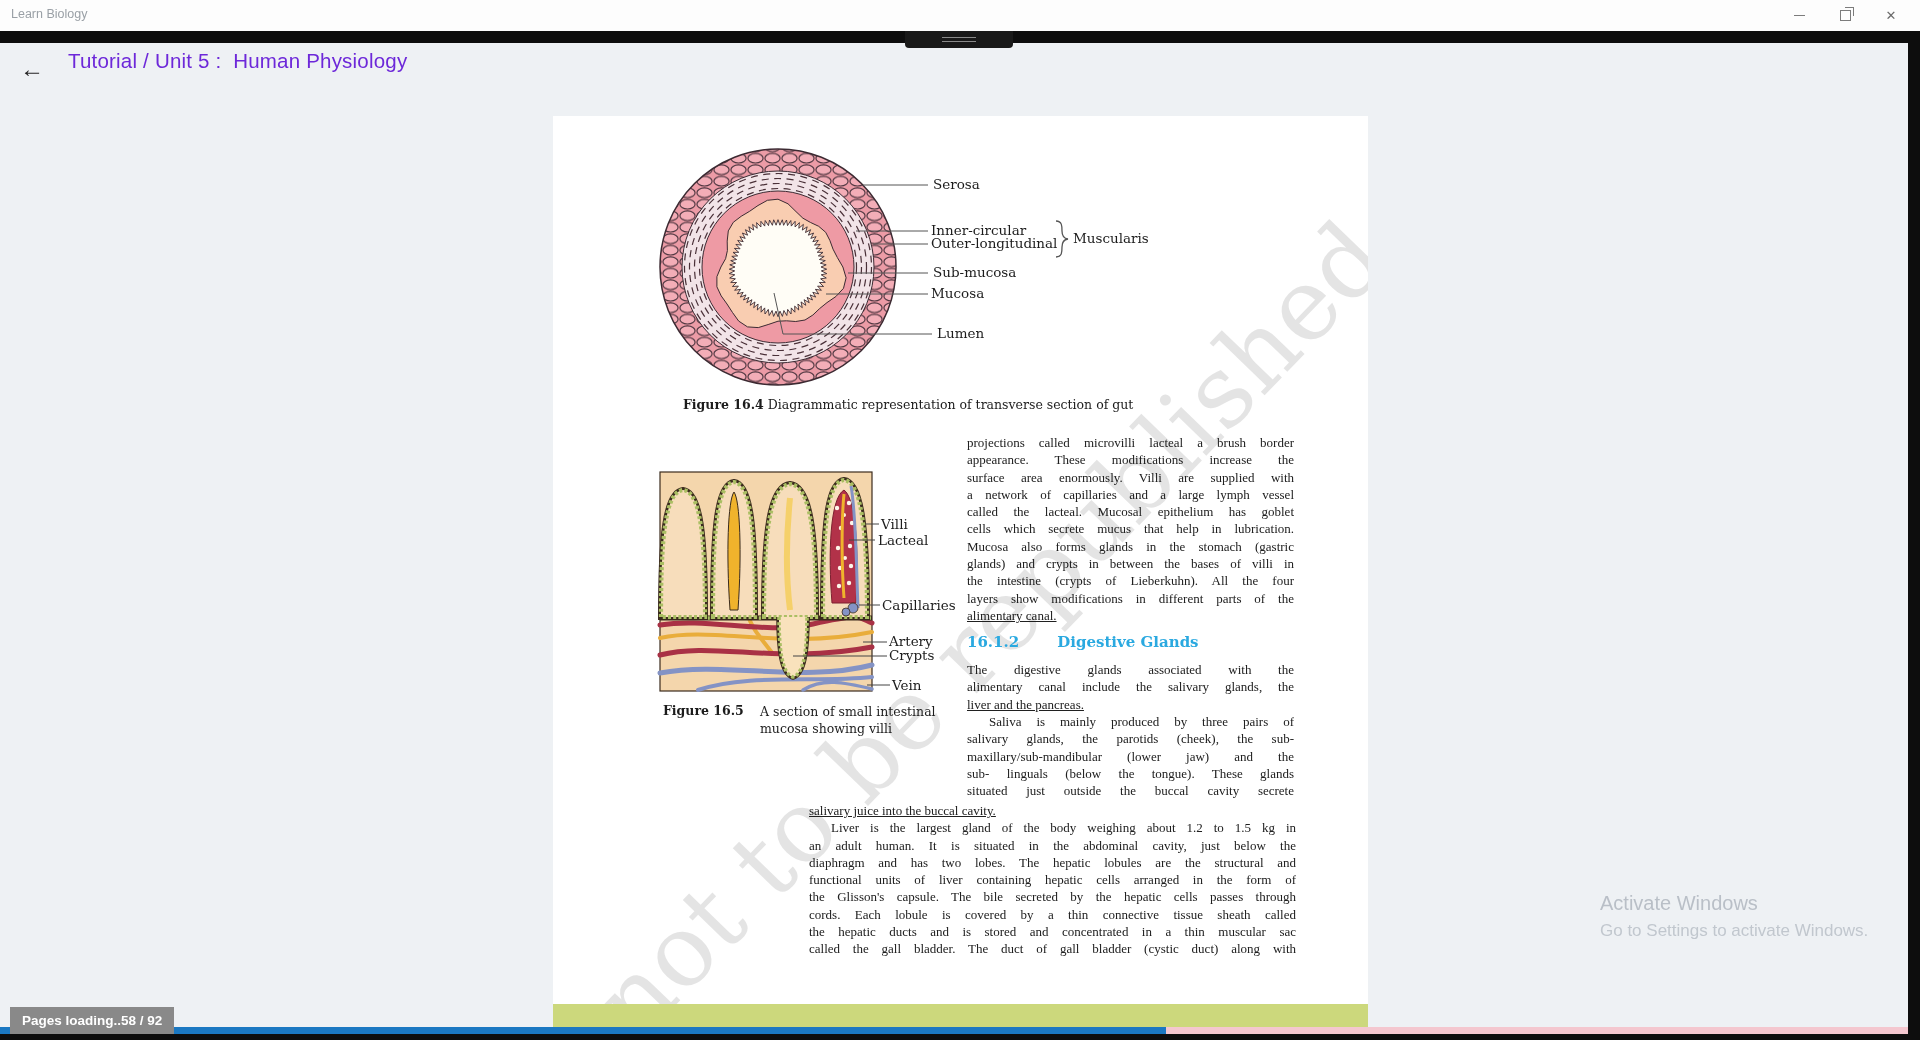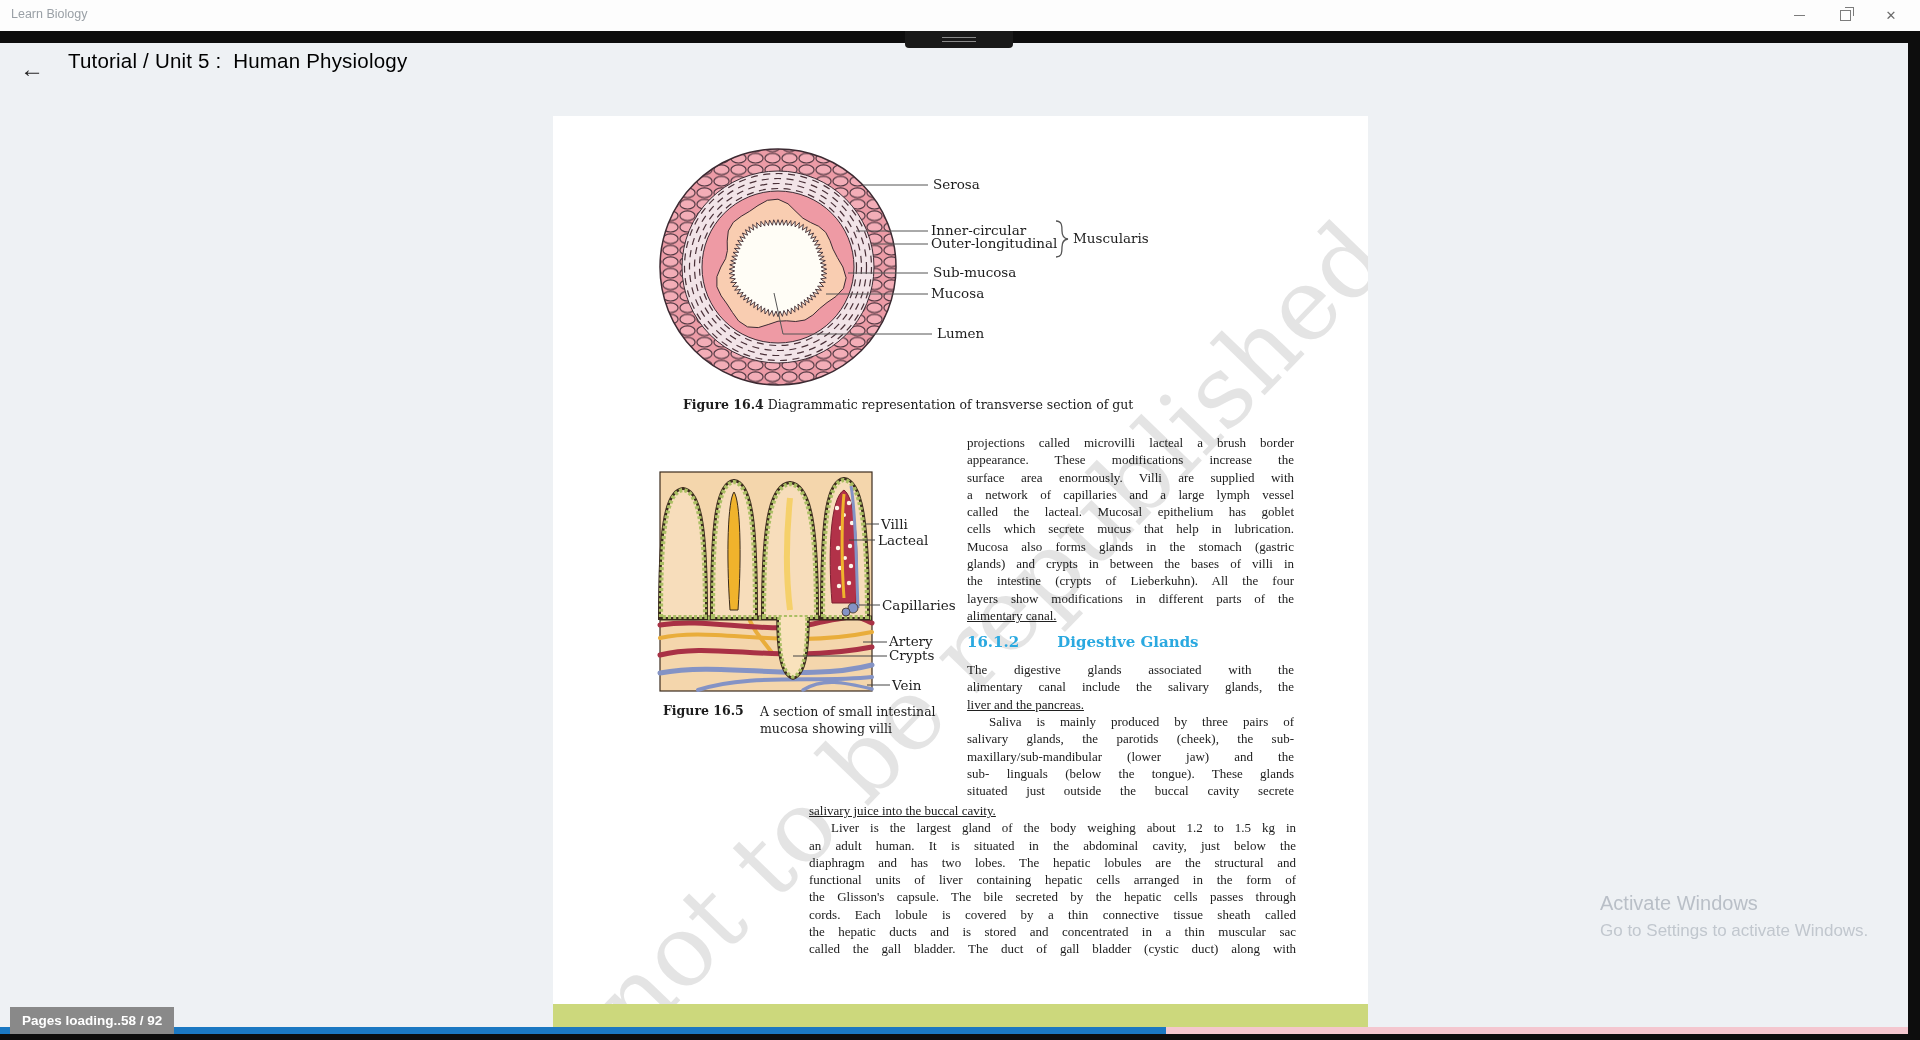--- a/index.html
+++ b/index.html
@@ -22,21 +22,21 @@
   .chrome-right{position:absolute;left:1908px;top:31px;width:12px;height:1009px;background:#0d0d0d;z-index:8;}
   .chrome-bottom{position:absolute;left:0;top:1034px;width:1920px;height:6px;background:#0d0d0d;z-index:8;}
   .tab-handle{position:absolute;left:905px;top:31px;width:108px;height:17px;background:#191919;
     border-radius:0 0 4px 4px;z-index:9;}
   .tab-grip{position:absolute;left:37px;width:34px;height:1px;background:#8a8a8a;}
 
   
   .header-bar{position:absolute;left:0;top:43px;width:1908px;height:55px;}
   .back-btn{position:absolute;left:14px;top:8px;width:36px;height:36px;display:flex;align-items:center;
     justify-content:center;font-size:24px;color:#1f1f1f;cursor:pointer;}
-  .page-title{position:absolute;left:68px;top:6px;font-size:20.5px;color:#000000;letter-spacing:.2px;}
+  .page-title{position:absolute;left:68px;top:6px;font-size:20.5px;color:#6d28d9;letter-spacing:.2px;}
 
   
   .doc-page{position:absolute;left:553px;top:116px;width:815px;height:924px;background:#ffffff;overflow:hidden;z-index:1;}
   .watermark{position:absolute;left:437px;top:514px;transform:translate(-50%,-50%) rotate(-46deg);
     font-family:"DejaVu Serif",serif;font-size:100px;color:rgba(90,90,90,0.16);white-space:nowrap;z-index:0;}
   .doc-layer{position:absolute;left:0;top:0;width:100%;height:100%;z-index:1;padding-left:16px;}
   .tl{font-family:"Liberation Serif",serif;color:#202020;font-size:13px;height:17.3px;line-height:17.3px;
     text-align:justify;text-align-last:justify;overflow:hidden;}
   .tl.last{text-align-last:left;text-decoration:underline;}
   .tl.ind{text-indent:22px;}

